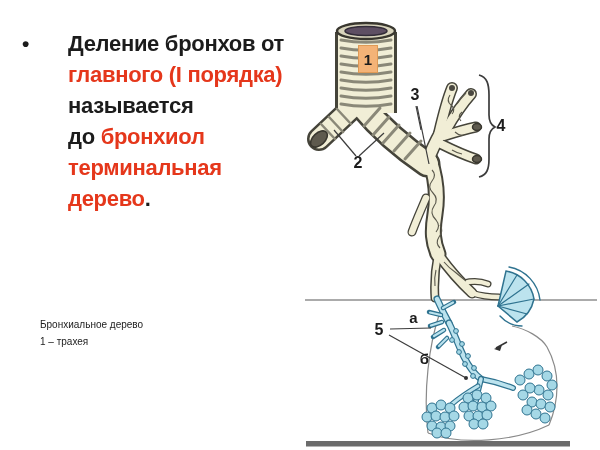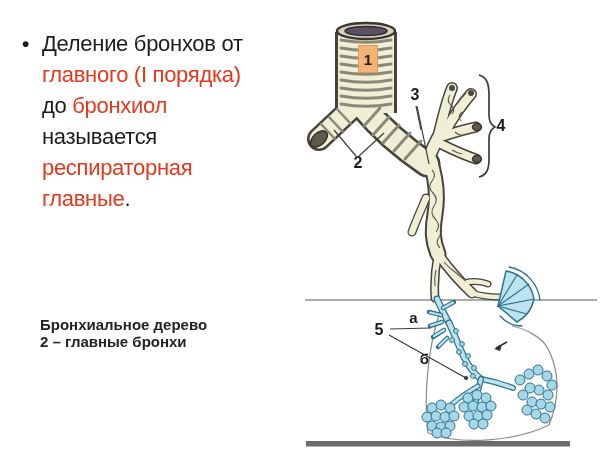--- a/index.html
+++ b/index.html
@@ -9,27 +9,27 @@
     --bottom_bar:#6b6b6b; --thin_line:#8f8f8f; --leader:#3c3c3c;
   }
   *{margin:0;padding:0;box-sizing:border-box;}
   body{background:#fff;font-family:"Liberation Sans",sans-serif;}
   .slide{position:relative;width:600px;height:450px;background:#fff;overflow:hidden;}
 
   
   .bullet-block{position:absolute;left:22px;top:28px;display:flex;}
   .bullet-marker{font-size:21px;font-weight:700;line-height:31px;color:var(--text_black);width:20px;}
   .bullet-lines{width:240px;}
-  .bl{font-size:22px;font-weight:400;line-height:31px;white-space:pre;letter-spacing:-0.3px;}
+  .bl{font-size:22px;font-weight:700;line-height:31px;white-space:pre;letter-spacing:-0.3px;margin-left:26px;}
   .t-black{color:var(--text_black);}
   .t-red{color:var(--accent_red);}
 
   
   .legend{position:absolute;left:40px;top:317px;color:#222;}
-  .legend div{font-size:15px;font-weight:700;line-height:16.5px;white-space:pre;}
+  .legend div{font-size:10px;font-weight:400;line-height:16.5px;white-space:pre;}
   .legend .indent{padding-left:121px;}
 
   
   .figure{position:absolute;left:0;top:0;width:600px;height:450px;}
   .figure svg{position:absolute;left:0;top:0;}
   .fig-label{position:absolute;color:var(--text_black);font-weight:600;font-size:16px;line-height:1;text-align:center;}
   .fig-label.small{font-size:15px;}
   .fig-label.box{width:20px;height:28px;background:var(--label1_highlight);
     border:1px solid #e09a55;display:flex;align-items:center;justify-content:center;
     font-size:15px;font-weight:700;}
@@ -49,30 +49,30 @@
 </head>
 <body>
 
 <div class="slide">
 
   <div class="bullet-block">
     <span class="bullet-marker">•</span>
     <div class="bullet-lines">
       <div class="bl"><span class="t-black">Деление бронхов от</span></div>
       <div class="bl"><span class="t-red">главного (I порядка)</span></div>
+      <div class="bl"><span class="t-black">называется</span></div>
       <div class="bl"><span class="t-black">до </span><span class="t-red">бронхиол</span></div>
-      <div class="bl"><span class="t-black">называется</span></div>
-      <div class="bl"><span class="t-red">респираторная</span></div>
-      <div class="bl"><span class="t-red">главные</span><span class="t-black">.</span></div>
+      <div class="bl"><span class="t-red">терминальная</span></div>
+      <div class="bl"><span class="t-red">дерево</span><span class="t-black">.</span></div>
     </div>
   </div>
 
   <div class="legend">
     <div>Бронхиальное дерево</div>
-    <div>2 – главные бронхи</div>
+    <div>1 – трахея</div>
   </div>
 
   <div class="figure">
     <svg width="600" height="450" viewBox="0 0 600 450">
 
       <line x1="305" y1="300" x2="597" y2="300" stroke="#8f8f8f" stroke-width="1.4"></line>
 
       <g>
 
         <path class="dark" d="M366,32 L366,113" stroke-width="62"></path>

